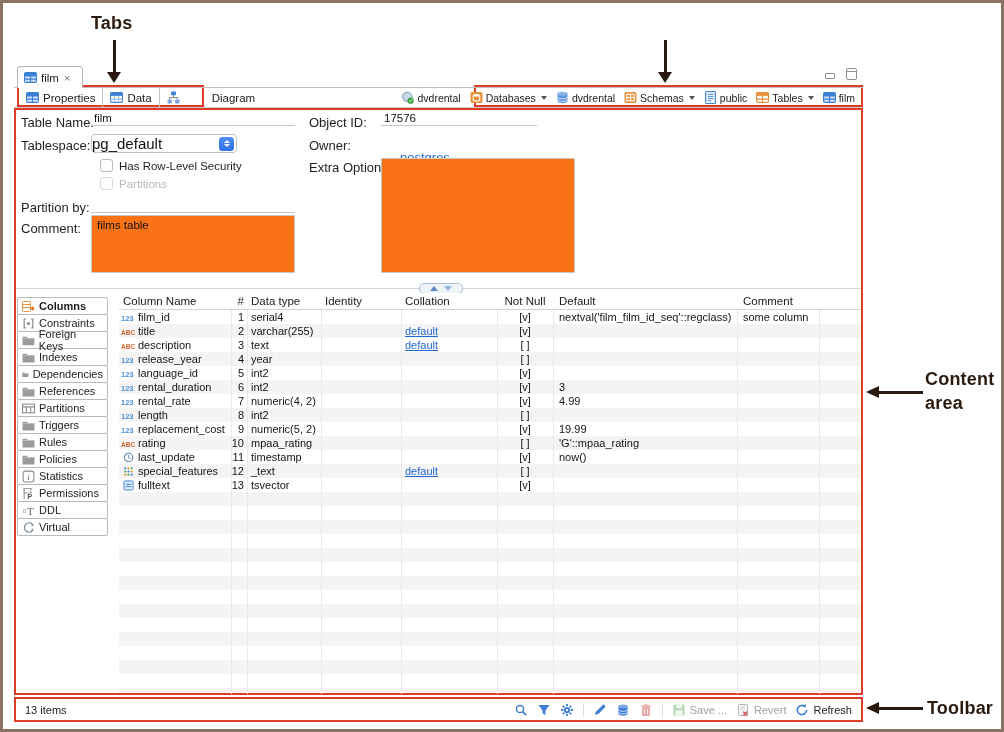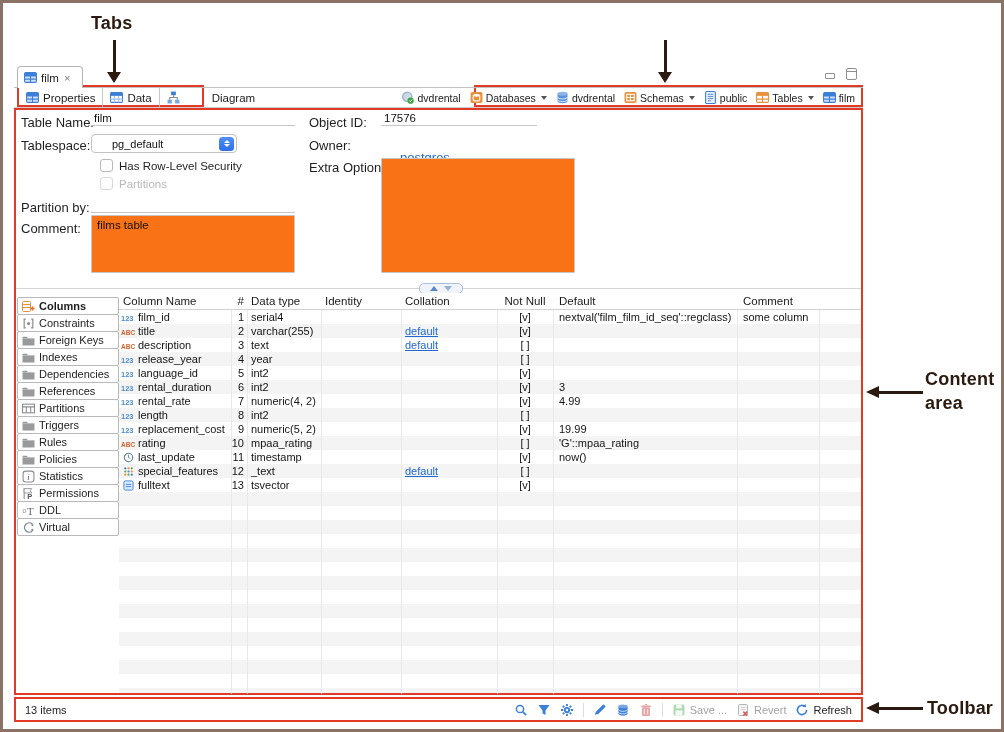--- a/index.html
+++ b/index.html
@@ -34,38 +34,38 @@
 
   
   .breadcrumb { position:absolute; right:146px; top:85px; height:19px; display:flex; align-items:center; gap:9px; z-index:2; white-space:nowrap; }
   .crumb { display:flex; align-items:center; gap:3px; font-size:10.5px; color:#1c1c1c; }
   .caret { width:0; height:0; border-left:3.5px solid transparent; border-right:3.5px solid transparent; border-top:4px solid #555; margin-left:2px; }
 
   
   .flabel { position:absolute; font-size:13px; color:#1f1f1f; }
   .uline { position:absolute; border-bottom:1px solid #c6c6c6; font-size:11.5px; color:#111; padding:1px 3px; background:#fff; }
   .boxfield { position:absolute; border:1px solid #c6c6c6; background:#f97316; font-size:11.5px; color:#111; padding:3px 5px; border-radius:1px; }
-  .mac-select { position:absolute; left:88px; top:131px; width:146px; height:19px; border:1px solid #c3c3c3; border-radius:4px; background:#fff; display:flex; align-items:center; font-size:11px; color:#111; padding-left:20px; }
+  .mac-select { position:absolute; left:88px; top:131px; width:146px; height:19px; border:1px solid #c3c3c3; border-radius:4px; background:#fff; display:flex; align-items:center; font-size:15px; color:#111; padding-left:0; }
   .mac-stepper { position:absolute; right:2px; top:1.5px; width:15px; height:14px; border-radius:3.5px; background:linear-gradient(#4e90f5,#2e6ee4); display:flex; flex-direction:column; align-items:center; justify-content:center; gap:1px; }
   .chev-up { width:0;height:0;border-left:3px solid transparent;border-right:3px solid transparent;border-bottom:3.5px solid #fff; }
   .chev-dn { width:0;height:0;border-left:3px solid transparent;border-right:3px solid transparent;border-top:3.5px solid #fff; }
   .cbx { position:absolute; width:13px; height:13px; border:1px solid #b9b9b9; border-radius:3px; background:#fff; }
   .cbx.dis { border-color:#d8d8d8; }
   .cbx-label { position:absolute; font-size:11.5px; color:#1f1f1f; }
   .cbx-label.dis { color:#b8b8b8; }
   .link { color:#2169d1; text-decoration:underline; cursor:pointer; }
 
   
   .split-line { position:absolute; left:11px; top:285px; width:849px; border-top:1px solid #d6d6d6; }
   .split-pill { position:absolute; left:416px; top:280px; width:44px; height:11px; background:#f0f4fa; border:1px solid #aac0dd; border-radius:5px; display:flex; align-items:center; justify-content:center; gap:6px; z-index:2; }
   .tri-up { width:0;height:0;border-left:4.5px solid transparent;border-right:4.5px solid transparent;border-bottom:5px solid #5b87c5; }
   .tri-dn { width:0;height:0;border-left:4.5px solid transparent;border-right:4.5px solid transparent;border-top:5px solid #93b2d8; }
 
   
-  .sidebar { position:absolute; left:14px; top:295px; width:102px; }
+  .sidebar { position:absolute; left:14px; top:295px; width:91px; }
   .side-item { height:18px; margin-top:-1px; border:1px solid #b9b9b9; border-radius:2px; background:#fff; display:flex; align-items:center; gap:4px; padding:0 4px; font-size:11px; color:#1c1c1c; cursor:default; }
   .side-item.sel { font-weight:bold; }
 
   
   .grid { position:absolute; left:116px; top:290px; width:742px; height:401px; }
   .grid-lines { position:absolute; inset:0; z-index:1; pointer-events:none;
     background-image:linear-gradient(#e9e9e9,#e9e9e9),linear-gradient(#e9e9e9,#e9e9e9),linear-gradient(#e9e9e9,#e9e9e9),linear-gradient(#e9e9e9,#e9e9e9),linear-gradient(#e9e9e9,#e9e9e9),linear-gradient(#e9e9e9,#e9e9e9),linear-gradient(#e9e9e9,#e9e9e9),linear-gradient(#e9e9e9,#e9e9e9);
     background-size:1px 100%,1px 100%,1px 100%,1px 100%,1px 100%,1px 100%,1px 100%,1px 100%;
     background-position:112px 0,128px 0,202px 0,282px 0,378px 0,434px 0,618px 0,700px 0;
     background-repeat:no-repeat; }

